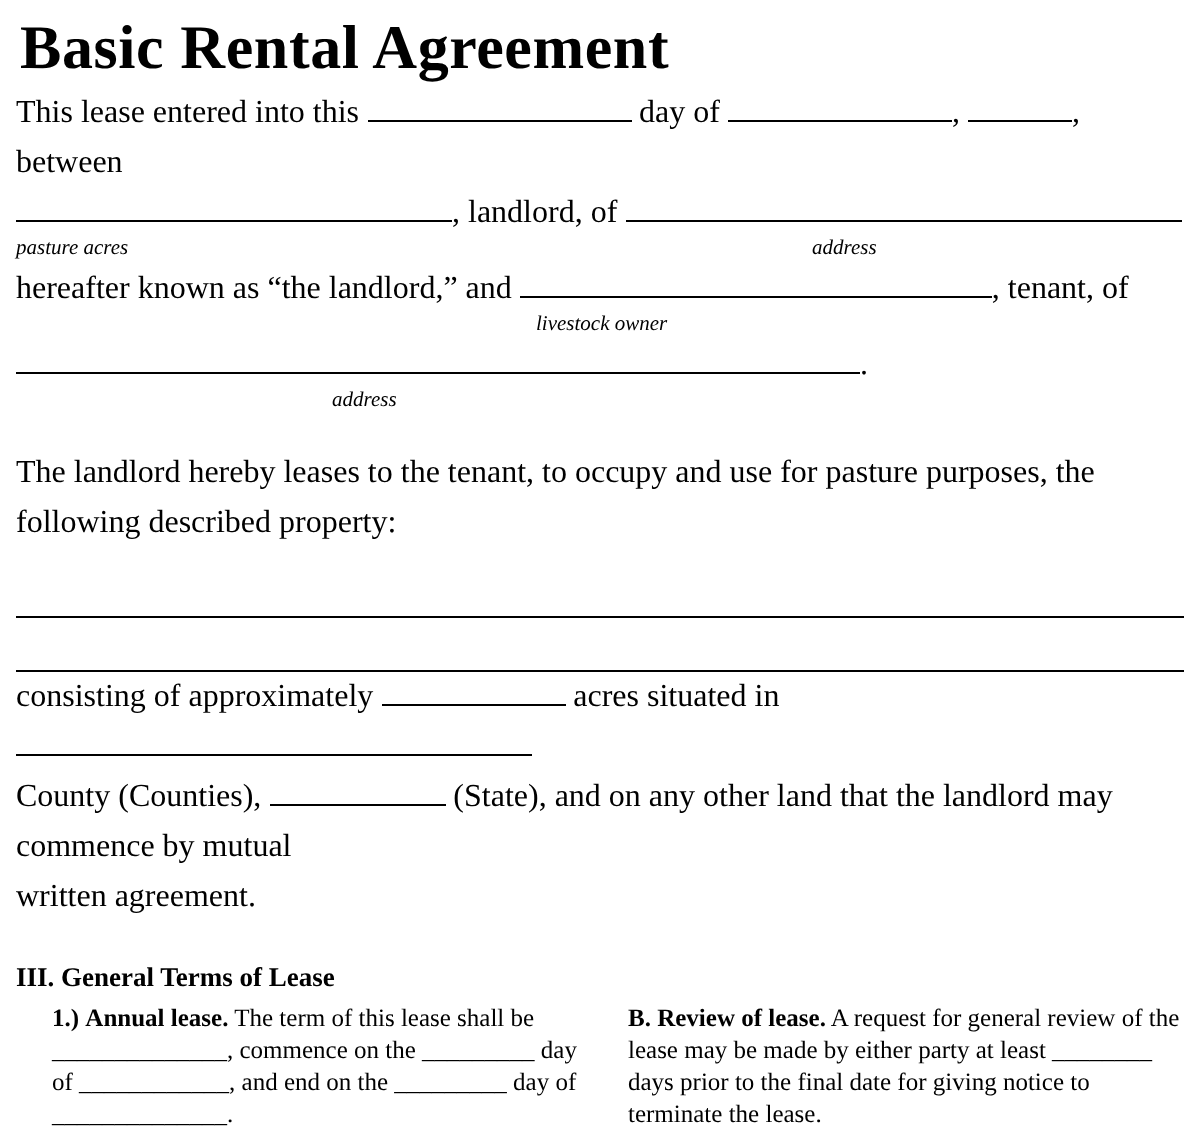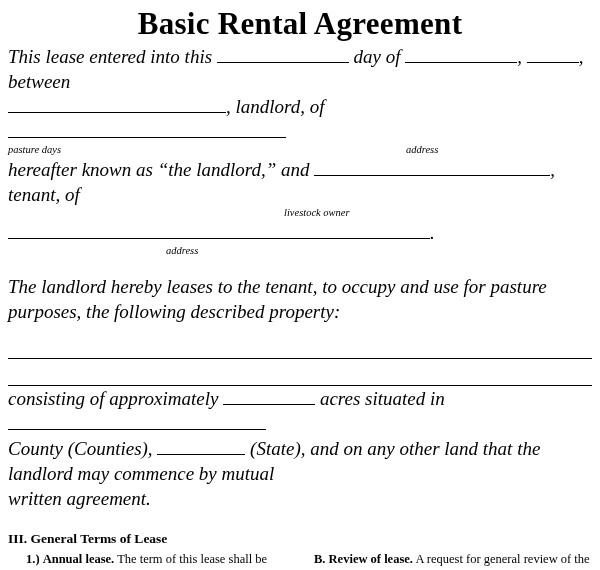--- a/index.html
+++ b/index.html
@@ -18,35 +18,34 @@
     position: relative;
     width: 600px;
     height: 570px;
     padding: 0;
     box-sizing: border-box;
   }
   .doc-title {
     font-family: "Liberation Serif", serif;
     font-weight: bold;
     font-size: 31px;
-    text-align: center;
+    text-align: left;
     letter-spacing: 0.3px;
     margin: 6px 0 2px 0;
     padding: 0 10px;
   }
   .section-head {
     font-weight: bold;
     font-size: 13.5px;
     margin: 8px 0 4px 8px;
   }
   .para {
-    font-size: 19px;
+    font-size: 16px;
     line-height: 25px;
     margin: 0 8px;
-    font-style: italic;
   }
   .fill {
     display: inline-block;
     border-bottom: 1px solid #000;
     vertical-align: baseline;
     height: 13px;
   }
   .cap-row {
     position: relative;
     height: 13px;
@@ -107,31 +106,31 @@
     <span class="fill" style="width:112px"></span><span>,</span>
     <span class="fill" style="width:52px"></span><span>, between</span>
   </div>
 
   <div class="para">
     <span class="fill" style="width:218px"></span><span>, landlord, of</span>
     <span class="fill" style="width:278px"></span>
   </div>
 
   <div class="cap-row">
-    <span class="cap-abs" style="left:0px">pasture days</span>
+    <span class="cap-abs" style="left:0px">pasture acres</span>
     <span class="cap-abs" style="left:398px">address</span>
   </div>
 
   <div class="para">
     <span>hereafter known as “the landlord,” and</span>
     <span class="fill" style="width:236px"></span><span>, tenant, of</span>
   </div>
 
   <div class="cap-row">
-    <span class="cap-abs" style="left:276px">livestock owner</span>
+    <span class="cap-abs" style="left:260px">livestock owner</span>
   </div>
 
   <div class="para">
     <span class="fill" style="width:422px"></span><span>.</span>
   </div>
 
   <div class="cap-row">
     <span class="cap-abs" style="left:158px">address</span>
   </div>
 

